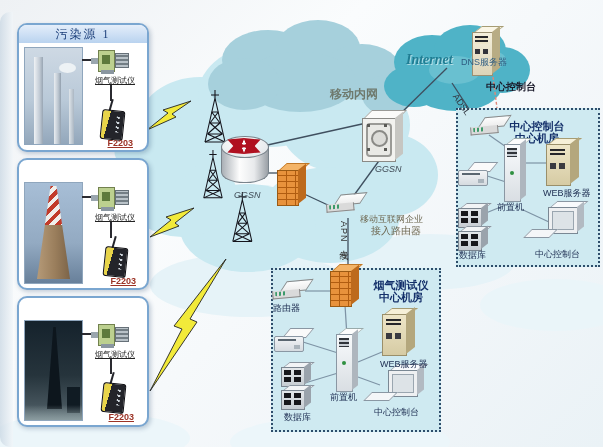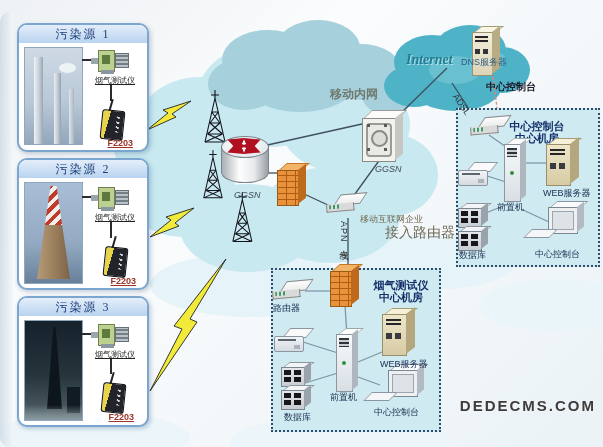--- a/index.html
+++ b/index.html
@@ -282,21 +282,20 @@
     <div class="instlbl" style="left:66px;top:50px;width:50px;">烟气测试仪</div>
     <div class="abs lnk" style="left:91px;top:60px;width:2px;height:16px;"></div>
     <div class="f2203" style="left:80px;top:74px;">
       <i class="ant"></i>
         <i class="bod"></i>
     </div>
     <div class="modemlbl" style="left:74px;top:113px;width:40px;">F2203</div>
   </div>
 
   <div class="abs srcbox" style="left:17px;top:158px;height:128px;">
-    <div class="srchead">污染源 2</div>
     <div class="photo ph2" style="height:100px;">
       <div class="chm">
           <i class="chk"></i>
           <i class="con"></i>
         </div>
     </div>
     <div class="abs lnk" style="left:63px;top:36px;width:9px;height:2px;"></div>
     <div class="inst" style="left:72px;top:25px;">
       <i class="ia"></i>
         <i class="ib"></i>
@@ -307,21 +306,20 @@
     <div class="instlbl" style="left:66px;top:52px;width:50px;">烟气测试仪</div>
     <div class="abs lnk" style="left:91px;top:62px;width:2px;height:16px;"></div>
     <div class="f2203" style="left:83px;top:76px;">
       <i class="ant"></i>
         <i class="bod"></i>
     </div>
     <div class="modemlbl" style="left:77px;top:116px;width:40px;">F2203</div>
   </div>
 
   <div class="abs srcbox" style="left:17px;top:296px;height:127px;">
-    <div class="srchead">污染源 3</div>
     <div class="photo ph3" style="height:99px;">
       <i class="twr"></i>
         <i class="bld"></i>
         <i class="fog"></i>
     </div>
     <div class="abs lnk" style="left:63px;top:35px;width:9px;height:2px;"></div>
     <div class="inst" style="left:72px;top:24px;">
       <i class="ia"></i>
         <i class="ib"></i>
       <i class="ibq"></i>
@@ -452,33 +450,32 @@
       <i class="sc"></i>
     <i class="ss"></i>
       <i class="kb"></i>
   </div>
 
   <span class="netlbl" style="left:330px;top:86px;font-size:12px;font-weight:bold;color:#6f7a6e;">移动内网</span>
   <span class="netlbl" style="left:406px;top:52px;font-size:14px;font-weight:bold;font-style:italic;color:#1f7d93;font-family:'Liberation Serif',serif;text-shadow:1px 1px 0 rgba(255,255,255,.5);">Internet</span>
   <span class="netlbl" style="left:234px;top:190px;font-size:9px;font-style:italic;color:#3f4a55;">GGSN</span>
   <span class="netlbl" style="left:375px;top:164px;font-size:9px;font-style:italic;color:#3f4a55;">GGSN</span>
   <span class="netlbl" style="left:360px;top:213px;font-size:9px;color:#6e6852;">移动互联网企业</span>
-  <span class="netlbl" style="left:385px;top:224px;font-size:14px;color:#6e6852;">接入路由器</span>
+  <span class="netlbl" style="left:371px;top:224px;font-size:10px;color:#6e6852;">接入路由器</span>
   <span class="netlbl" style="left:337px;top:221px;font-size:9px;color:#333;writing-mode:vertical-rl;letter-spacing:1px;">APN专线</span>
   <span class="netlbl" style="left:459px;top:92px;font-size:9px;color:#333a44;transform:rotate(55deg);transform-origin:0 0;">ADSL</span>
   <span class="netlbl" style="left:461px;top:56px;font-size:9px;color:#2f5d82;">DNS服务器</span>
   <span class="netlbl" style="left:486px;top:80px;font-size:10px;font-weight:bold;color:#1a1a2a;">中心控制台</span>
 
   <span class="dlbl" style="left:497px;top:201px;">前置机</span>
   <span class="dlbl" style="left:543px;top:187px;">WEB服务器</span>
   <span class="dlbl" style="left:459px;top:249px;">数据库</span>
   <span class="dlbl" style="left:535px;top:248px;">中心控制台</span>
   <span class="dlbl" style="left:273px;top:302px;">路由器</span>
   <span class="dlbl" style="left:380px;top:358px;">WEB服务器</span>
   <span class="dlbl" style="left:330px;top:391px;">前置机</span>
   <span class="dlbl" style="left:284px;top:411px;">数据库</span>
   <span class="dlbl" style="left:374px;top:406px;">中心控制台</span>
 
   <div class="wm">
-    <div class="w2">DEDECMS.COM</div>
   </div>
 
 </div>
 
 </body></html>

